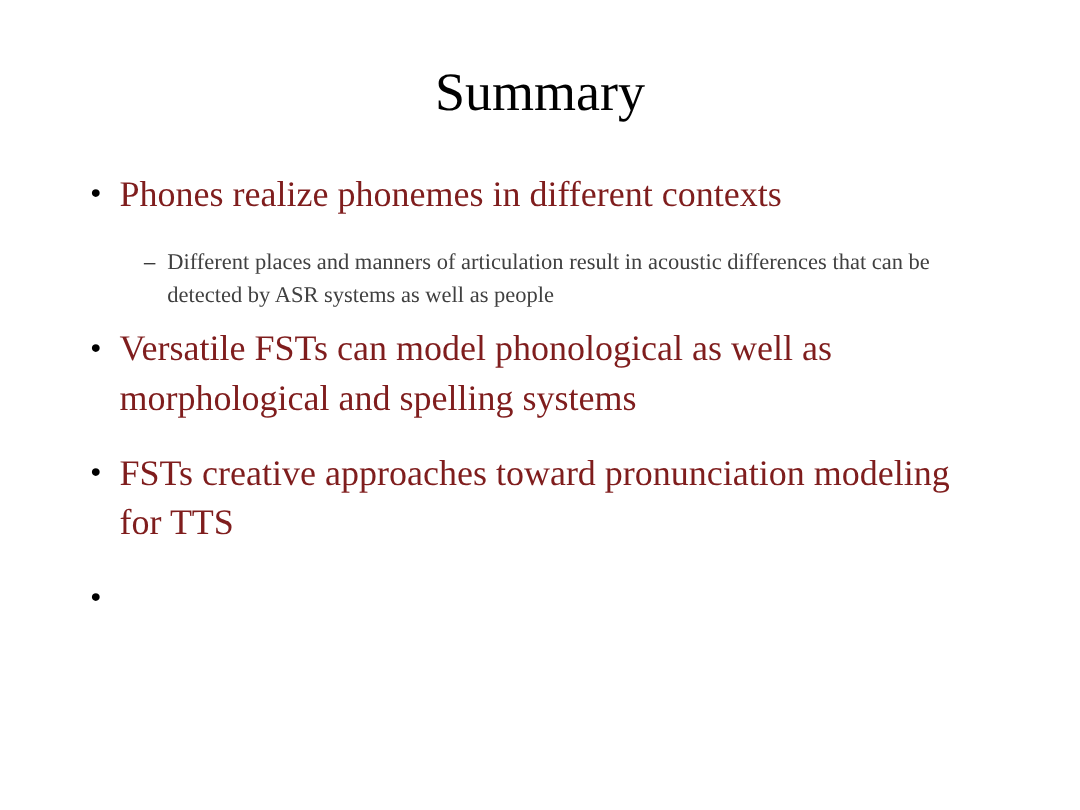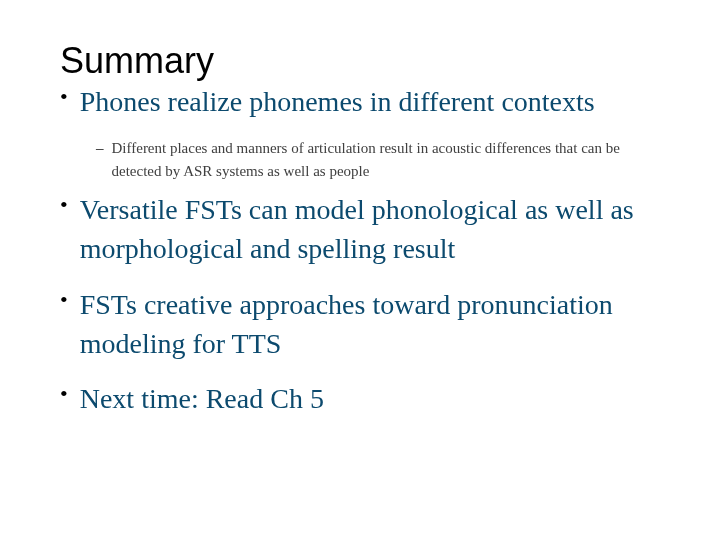--- a/index.html
+++ b/index.html
@@ -24,25 +24,26 @@
       height: 540px;
       background: #ffffff;
       padding: 40px 60px 40px 60px;
       display: flex;
       flex-direction: column;
       align-items: flex-start;
     }
 
     .title {
       width: 100%;
-      text-align: left;
+      text-align: center;
       font-size: 36px;
       font-weight: normal;
       color: #000000;
-      font-family: Liberation Sans, sans-serif;
+      margin-bottom: 32px;
+      font-family: Liberation Serif, serif;
     }
 
     .content {
       width: 100%;
       display: flex;
       flex-direction: column;
       gap: 0px;
     }
 
     .bullet-item {
@@ -53,22 +54,22 @@
 
     .bullet-symbol {
       font-size: 22px;
       color: #000000;
       margin-right: 12px;
       line-height: 1.4;
       flex-shrink: 0;
     }
 
     .bullet-text {
-      font-size: 28px;
-      color: #0c4a6e;
+      font-size: 24px;
+      color: #7f1d1d;
       line-height: 1.4;
       font-family: 'Times New Roman', Times, serif;
     }
 
     .sub-bullet-container {
       margin-left: 36px;
       margin-top: 6px;
       margin-bottom: 8px;
     }
 
@@ -108,27 +109,26 @@
       <div class="sub-bullet-container">
         <div class="sub-bullet-item">
           <span class="sub-bullet-symbol">–</span>
           <span class="sub-bullet-text">Different places and manners of articulation result in acoustic differences that can be detected by ASR systems as well as people</span>
         </div>
       </div>
     </div>
 
     <div class="bullet-item">
       <span class="bullet-symbol">•</span>
-      <span class="bullet-text">Versatile FSTs can model phonological as well as morphological and spelling result</span>
+      <span class="bullet-text">Versatile FSTs can model phonological as well as morphological and spelling systems</span>
     </div>
 
     <div class="bullet-item">
       <span class="bullet-symbol">•</span>
       <span class="bullet-text">FSTs creative approaches toward pronunciation modeling for TTS</span>
     </div>
 
     <div class="bullet-item">
       <span class="bullet-symbol">•</span>
-      <span class="bullet-text">Next time: Read Ch 5</span>
     </div>
 
   </div>
 </div>
 
 </body></html>

